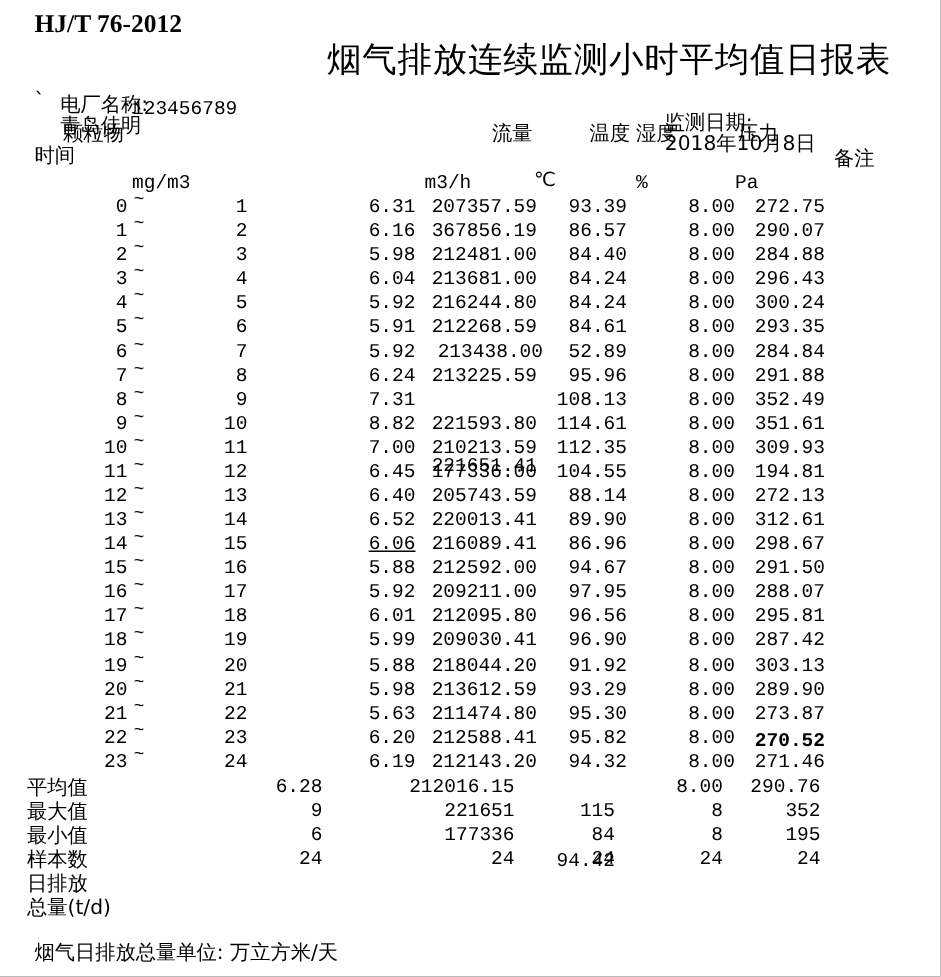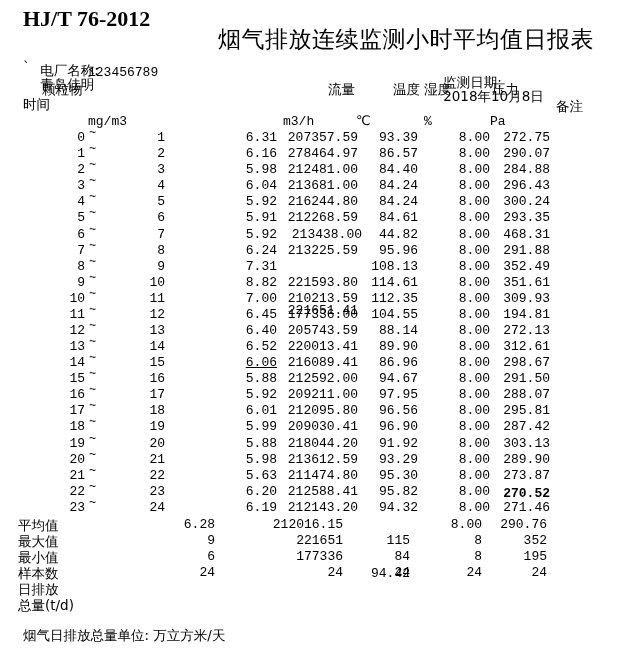--- a/index.html
+++ b/index.html
@@ -6,21 +6,21 @@
   #page {
     position:relative; width:627px; height:651px; background:#ffffff;
     overflow:hidden; color:#000;
     font-family:"DejaVu Sans", sans-serif;
   }
   .abs { position:absolute; white-space:pre; }
   .cjk { font-family:"DejaVu Sans", sans-serif; font-size:13.5px; line-height:14px; }
   .num { font-family:"Liberation Mono","DejaVu Sans Mono",monospace; font-size:13px; line-height:14px; }
   .cell { position:absolute; text-align:right; white-space:pre;
           font-family:"Liberation Mono","DejaVu Sans Mono",monospace; font-size:13px; line-height:14px; }
-  .doc-code { font-family:"Liberation Serif","DejaVu Serif",serif; font-weight:bold; font-size:22px; }
+  .doc-code { font-family:"Liberation Serif","DejaVu Serif",serif; font-weight:bold; font-size:17px; }
   .title { font-weight:normal; font-size:23px; letter-spacing:0.5px; }
   .tilde { position:absolute; font-family:"Liberation Mono","DejaVu Sans Mono",monospace;
            font-size:12px; line-height:10px; }
 </style>
 </head>
 <body>
 
 <div id="page">
 
   <div class="abs doc-code" style="left:23px; top:6px;">HJ/T 76-2012</div>
@@ -62,21 +62,21 @@
         <div class="cell" style="left: 278px; width: 80px; top: 131px;">207357.59</div>
         <div class="cell" style="left: 358px; width: 60px; top: 131px;">93.39</div>
         <div class="cell" style="left: 430px; width: 60px; top: 131px;">8.00</div>
         <div class="cell" style="left: 490px; width: 60px; top: 131px;">272.75</div>
       </div>
       <div>
         <div class="cell" style="left: 40px; width: 45px; top: 147.1px;">1</div>
         <div class="tilde" style="left: 89px; top: 144.1px;">~</div>
         <div class="cell" style="left: 118px; width: 47px; top: 147.1px;">2</div>
         <div class="cell" style="left: 217px; width: 60px; top: 147.1px;">6.16</div>
-        <div class="cell" style="left: 278px; width: 80px; top: 147.1px;">278464.97</div>
+        <div class="cell" style="left: 278px; width: 80px; top: 147.1px;">367856.19</div>
         <div class="cell" style="left: 358px; width: 60px; top: 147.1px;">86.57</div>
         <div class="cell" style="left: 430px; width: 60px; top: 147.1px;">8.00</div>
         <div class="cell" style="left: 490px; width: 60px; top: 147.1px;">290.07</div>
       </div>
       <div>
         <div class="cell" style="left: 40px; width: 45px; top: 163.2px;">2</div>
         <div class="tilde" style="left: 89px; top: 160.2px;">~</div>
         <div class="cell" style="left: 118px; width: 47px; top: 163.2px;">3</div>
         <div class="cell" style="left: 217px; width: 60px; top: 163.2px;">5.98</div>
         <div class="cell" style="left: 278px; width: 80px; top: 163.2px;">212481.00</div>
@@ -113,23 +113,23 @@
         <div class="cell" style="left: 358px; width: 60px; top: 211.4px;">84.61</div>
         <div class="cell" style="left: 430px; width: 60px; top: 211.4px;">8.00</div>
         <div class="cell" style="left: 490px; width: 60px; top: 211.4px;">293.35</div>
       </div>
       <div>
         <div class="cell" style="left: 40px; width: 45px; top: 227.5px;">6</div>
         <div class="tilde" style="left: 89px; top: 224.5px;">~</div>
         <div class="cell" style="left: 118px; width: 47px; top: 227.5px;">7</div>
         <div class="cell" style="left: 217px; width: 60px; top: 227.5px;">5.92</div>
         <div class="cell" style="left: 282px; width: 80px; top: 227.5px;">213438.00</div>
-        <div class="cell" style="left: 358px; width: 60px; top: 227.5px;">44.82</div>
+        <div class="cell" style="left: 358px; width: 60px; top: 227.5px;">52.89</div>
         <div class="cell" style="left: 430px; width: 60px; top: 227.5px;">8.00</div>
-        <div class="cell" style="left: 490px; width: 60px; top: 227.5px;">468.31</div>
+        <div class="cell" style="left: 490px; width: 60px; top: 227.5px;">284.84</div>
       </div>
       <div>
         <div class="cell" style="left: 40px; width: 45px; top: 243.6px;">7</div>
         <div class="tilde" style="left: 89px; top: 240.6px;">~</div>
         <div class="cell" style="left: 118px; width: 47px; top: 243.6px;">8</div>
         <div class="cell" style="left: 217px; width: 60px; top: 243.6px;">6.24</div>
         <div class="cell" style="left: 278px; width: 80px; top: 243.6px;">213225.59</div>
         <div class="cell" style="left: 358px; width: 60px; top: 243.6px;">95.96</div>
         <div class="cell" style="left: 430px; width: 60px; top: 243.6px;">8.00</div>
         <div class="cell" style="left: 490px; width: 60px; top: 243.6px;">291.88</div>

